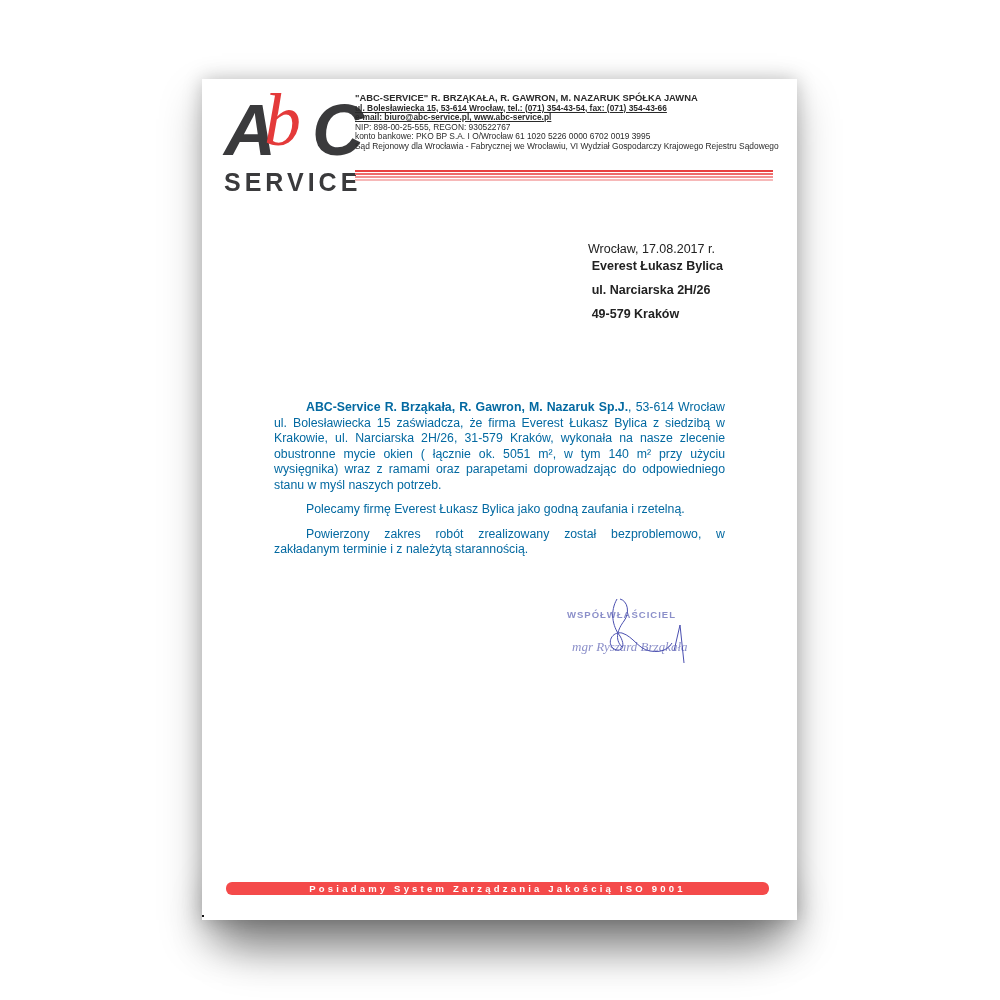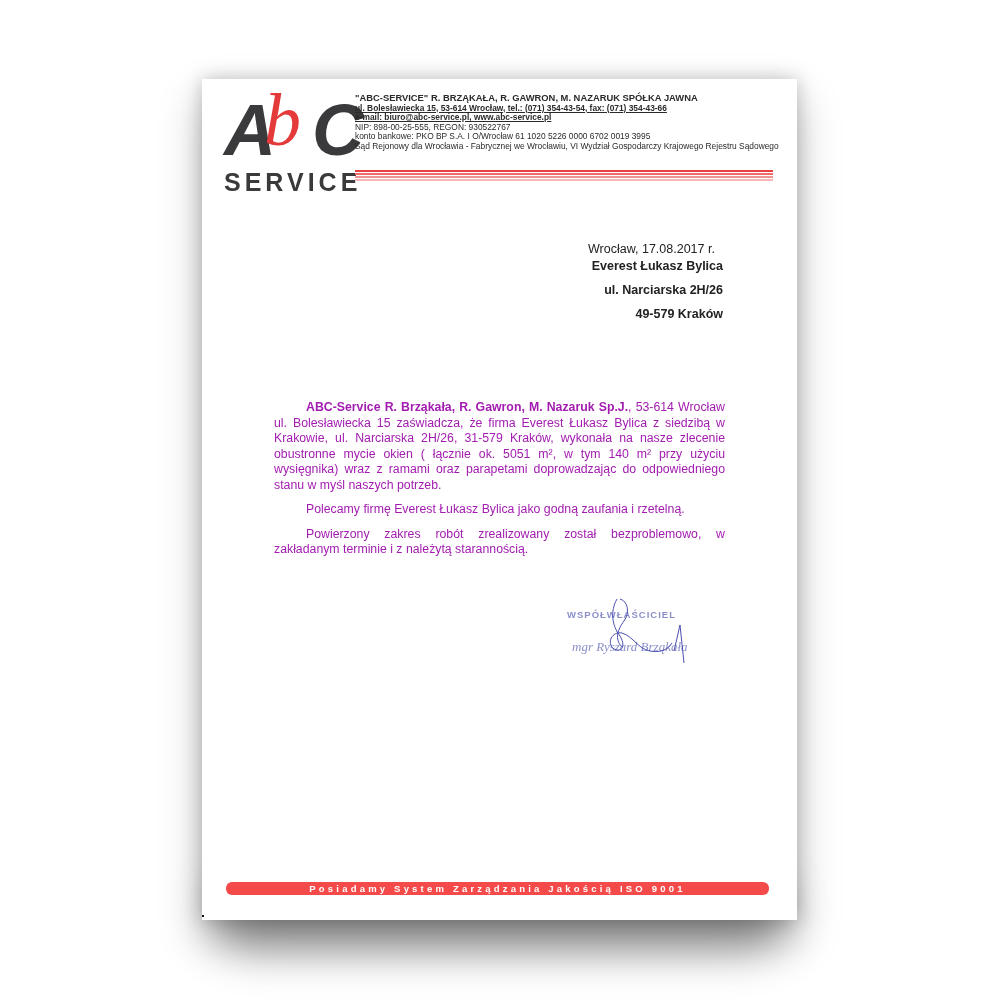--- a/index.html
+++ b/index.html
@@ -42,23 +42,23 @@
     .company { position: absolute; left: 153px; top: 14px; width: 430px; font-size: 8.4px; line-height: 9.5px; color: #2a2a2a; }
     .company .l1, .company .l2 { font-weight: bold; font-size: 9.4px; line-height: 10.5px; }
     .company .l3, .company .l4 { font-weight: bold; text-decoration: underline; }
     .company .thin { font-weight: normal; }
     .rules { position: absolute; left: 153px; top: 91px; width: 418px; }
     .rules div { height: 1.5px; background: #e84040; margin-bottom: 1.5px; }
     .rules div:nth-child(2) { background: #ee6b6b; }
     .rules div:nth-child(3) { background: #f29393; }
     .rules div:nth-child(4) { background: #f6b8b8; }
     .date { position: absolute; left: 386px; top: 117px; font-size: 12.5px; color: #222; margin-top: 46px; }
-    .addr { position: absolute; right: 74px; top: 180px; text-align: right; font-weight: bold; font-size: 12.5px; color: #222; }
+    .addr { position: absolute; right: 74px; top: 180px; text-align: left; font-weight: bold; font-size: 12.5px; color: #222; }
     .addr div { height: 24px; }
-    .body { position: absolute; left: 72px; top: 321px; width: 451px; font-size: 12.3px; line-height: 15.5px; color: #a21caf; text-align: justify; }
+    .body { position: absolute; left: 72px; top: 321px; width: 451px; font-size: 12.3px; line-height: 15.5px; color: #0369a1; text-align: justify; }
     .body p { margin: 0 0 9px 0; text-indent: 32px; }
     .body .b { font-weight: bold; }
     .stamp { position: absolute; left: 340px; top: 512px; width: 160px; height: 80px; }
     .stamp .title { position: absolute; left: 25px; top: 18px; color: #8b8fc9; font-size: 9.5px; letter-spacing: 1px; font-weight: bold; }
     .stamp .name { position: absolute; left: 30px; top: 48px; color: #8b8fc9; font-size: 13px; font-family: "Liberation Serif", serif; font-style: italic; }
     .stamp svg { position: absolute; left: 0; top: 0; }
     .footer-bar {
       position: absolute; left: 24px; top: 803px; width: 543px; height: 13px;
       background: #f44a4a; color: #fff; font-weight: bold; font-size: 9.5px;
       letter-spacing: 3.2px; text-align: center; line-height: 13px; border-radius: 6px;

